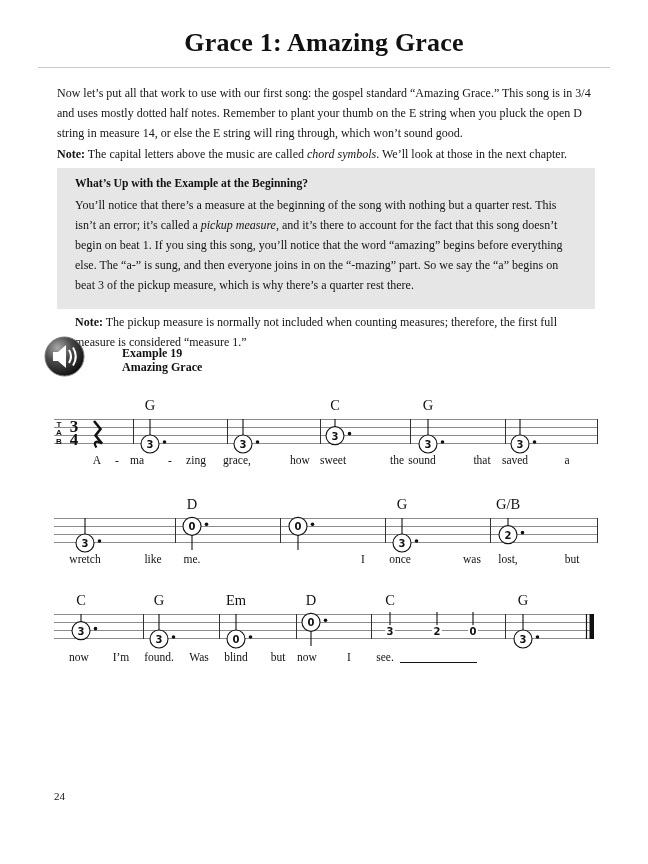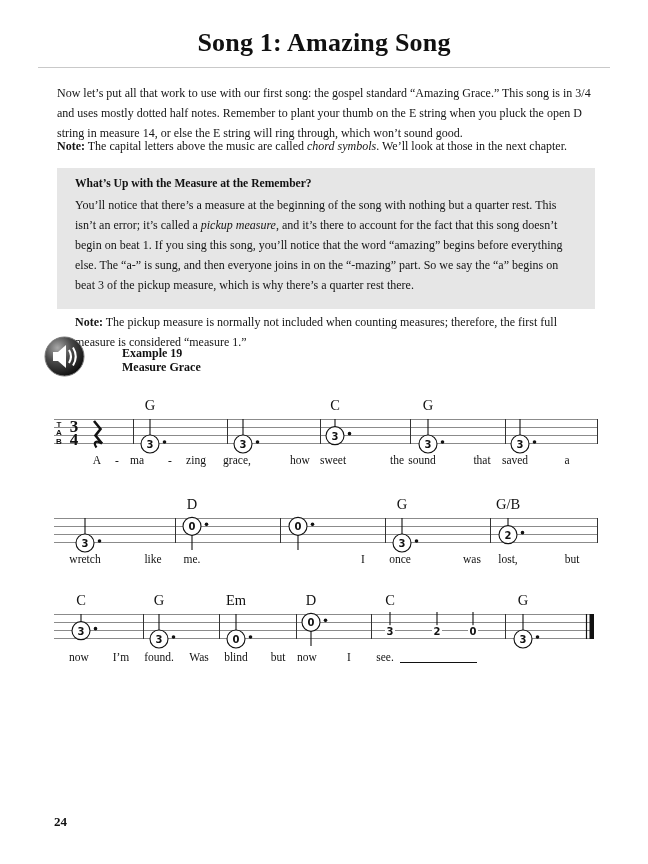--- a/index.html
+++ b/index.html
@@ -3,45 +3,45 @@
 <meta charset="utf-8">
 <style>
   html,body{margin:0;padding:0;background:#fff;}
   #page{position:relative;width:648px;height:864px;background:#ffffff;overflow:hidden;
         font-family:"Liberation Serif", serif;color:#111;}
   .abs{position:absolute;}
   #page-title{left:0;top:28px;width:648px;text-align:center;font-size:26px;font-weight:bold;letter-spacing:0.2px;}
   #title-rule{left:38px;top:67px;width:572px;height:1px;background:#c9c9c9;}
   .bodytext{font-size:12px;line-height:20px;color:#141414;}
   #intro-para{left:57px;top:83px;width:540px;}
-  #intro-note{left:57px;top:136px;width:540px;}
+  #intro-note{left:57px;top:144px;width:540px;}
   #measure-box{left:57px;top:168px;width:538px;height:141px;background:#e6e6e6;box-sizing:border-box;
                padding:9px 18px 0 18px;}
   #measure-box h3{margin:0 0 5px 0;font-size:11.6px;line-height:13px;}
   #box-note{margin-top:17px;}
   #example-label{left:122px;top:346px;font-size:12px;font-weight:bold;line-height:14px;}
-  #page-number{left:54px;top:814px;font-size:13px;font-weight:bold;}
+  #page-number{left:54px;top:790px;font-size:11px;font-weight:normal;}
   i{font-style:italic;} b{font-weight:bold;}
   #audio-badge{left:44px;top:336px;width:41px;height:41px;}
   svg{display:block;}
   #music-layer{left:0;top:0;pointer-events:none;}
 </style>
 </head>
 <body>
 
 <div id="page">
 
-  <div class="abs" id="page-title">Song 1: Amazing Song</div>
+  <div class="abs" id="page-title">Grace 1: Amazing Grace</div>
   <div class="abs" id="title-rule"></div>
 
   <div class="abs bodytext" id="intro-para">Now let’s put all that work to use with our first song: the gospel standard “Amazing Grace.” This song is in 3/4 and uses mostly dotted half notes. Remember to plant your thumb on the E string when you pluck the open D string in measure 14, or else the E string will ring through, which won’t sound good.</div>
   <div class="abs bodytext" id="intro-note"><b>Note:</b> The capital letters above the music are called <i>chord symbols</i>. We’ll look at those in the next chapter.</div>
 
   <div class="abs" id="measure-box">
-    <h3>What’s Up with the Measure at the Remember?</h3>
+    <h3>What’s Up with the Example at the Beginning?</h3>
     <div class="bodytext">You’ll notice that there’s a measure at the beginning of the song with nothing but a quarter rest. This isn’t an error; it’s called a <i>pickup measure</i>, and it’s there to account for the fact that this song doesn’t begin on beat 1. If you sing this song, you’ll notice that the word “amazing” begins before everything else. The “a-” is sung, and then everyone joins in on the “-mazing” part. So we say the “a” begins on beat 3 of the pickup measure, which is why there’s a quarter rest there.</div>
     <div class="bodytext" id="box-note"><b>Note:</b> The pickup measure is normally not included when counting measures; therefore, the first full measure is considered “measure 1.”</div>
   </div>
 
   <div class="abs" id="audio-badge">
     <svg width="41" height="41" viewBox="0 0 41 41">
       <defs>
         <radialGradient id="ag" cx="32%" cy="28%" r="80%">
           <stop offset="0%" stop-color="#a9a9a9"></stop>
           <stop offset="45%" stop-color="#4a4a4a"></stop>
@@ -51,21 +51,21 @@
       <circle cx="20.5" cy="20.5" r="19.5" fill="url(#ag)" stroke="#777" stroke-width="1"></circle>
       <rect x="9" y="16" width="6" height="9" fill="#fff"></rect>
       <polygon points="14,16 22,9 22,32 14,25" fill="#fff"></polygon>
       <path d="M25 14 q4 6.5 0 13" fill="none" stroke="#fff" stroke-width="2"></path>
       <path d="M29 11.5 q5.5 9 0 18" fill="none" stroke="#fff" stroke-width="2"></path>
     </svg>
   </div>
 
   <div class="abs" id="example-label">
     <div>Example 19</div>
-    <div>Measure Grace</div>
+    <div>Amazing Grace</div>
   </div>
 
   <svg class="abs" id="music-layer" width="648" height="864" viewBox="0 0 648 864">
       <g>
         <line x1="54" y1="419" x2="597" y2="419" stroke="#8b8b8b" stroke-width="1" shape-rendering="crispEdges"></line>
         <line x1="54" y1="427.33" x2="597" y2="427.33" stroke="#8b8b8b" stroke-width="1" shape-rendering="crispEdges"></line>
         <line x1="54" y1="435.66" x2="597" y2="435.66" stroke="#8b8b8b" stroke-width="1" shape-rendering="crispEdges"></line>
         <line x1="54" y1="443.99" x2="597" y2="443.99" stroke="#8b8b8b" stroke-width="1" shape-rendering="crispEdges"></line>
         <line x1="133" y1="419" x2="133" y2="443.99" stroke="#333" stroke-width="1" shape-rendering="crispEdges"></line>
         <line x1="227" y1="419" x2="227" y2="443.99" stroke="#333" stroke-width="1" shape-rendering="crispEdges"></line>

